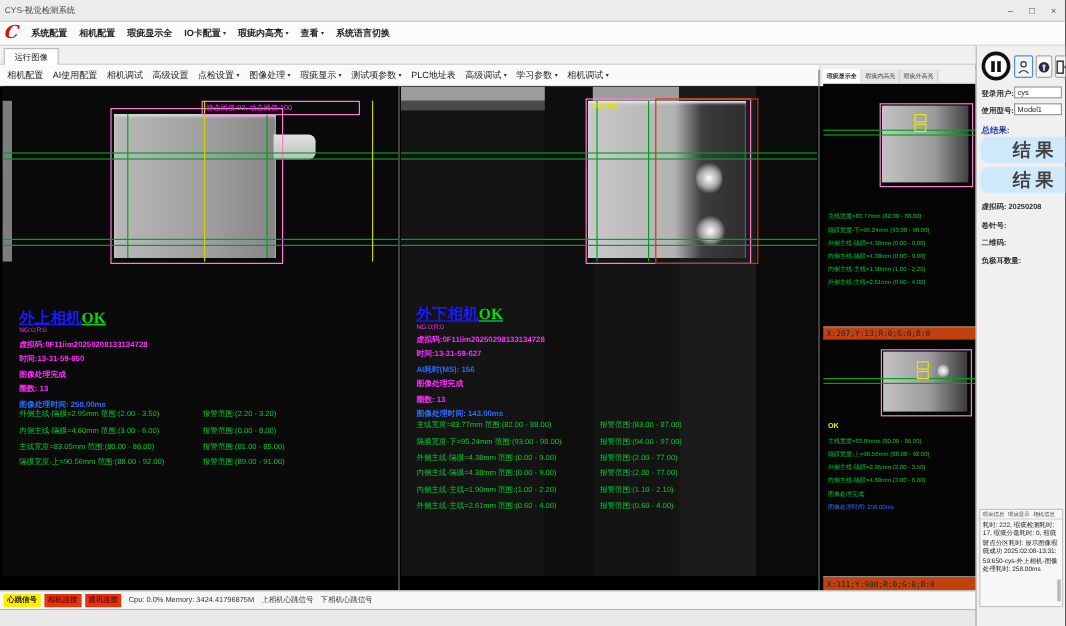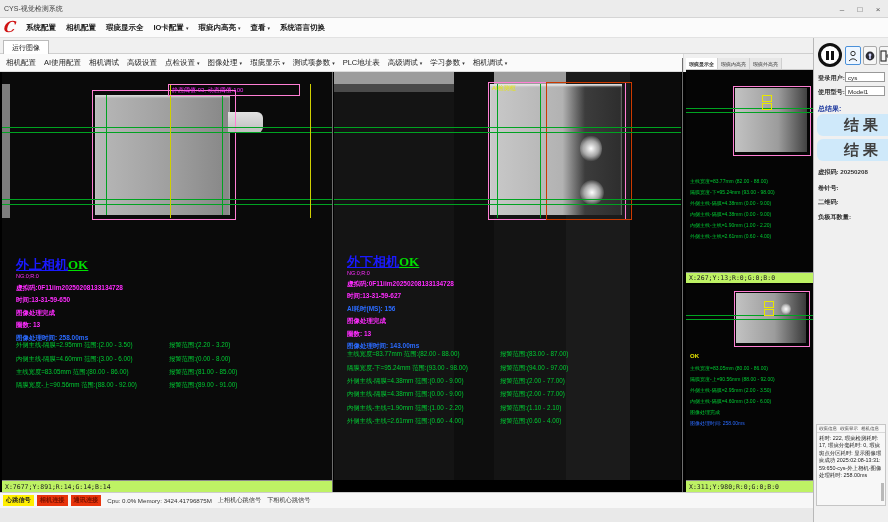--- a/index.html
+++ b/index.html
@@ -23,21 +23,21 @@
   #toolbar{left:0;top:54px;width:684px;height:18px;background:#fafafa;border-bottom:1px solid #ddd;
            display:flex;align-items:center;gap:8px;padding-left:6px;box-sizing:border-box;border-right:1px solid #ddd;}
   .toolitem{font-size:7.5px;color:#222;display:flex;align-items:center;gap:2px;}
   #toolgap{left:684px;top:54px;width:129px;height:18px;background:#f0f0f0;}
   
   #workspace{left:0;top:72px;width:813px;height:420px;background:#000;}
   .vline{position:absolute;width:1px;background:#6e6e6e;}
   .view{position:absolute;top:72px;height:408px;background:#0a0a0a;overflow:hidden;}
   #leftview{left:2px;width:330px;}
   #rightview{left:334px;width:347px;background:#141414;}
-  .coordbar{position:absolute;height:12px;background:#bef264;border-top:1px solid #8a8a8a;
+  .coordbar{position:absolute;height:12px;background:#c2410c;border-top:1px solid #8a8a8a;
             font-family:"DejaVu Sans Mono",monospace;font-size:6.5px;color:#222;display:flex;align-items:center;padding-left:3px;box-sizing:border-box;}
   
   .green{color:#00cc33;} .magenta{color:#ff2cff;} .blue{color:#2b6bff;} .yellow{color:#e8e800;}
   .glineH{position:absolute;height:1px;background:#00a321;}
   .glineV{position:absolute;width:1px;background:#00a321;}
   .ylineV{position:absolute;width:1px;background:#cfcf00;}
   .pinkbox{position:absolute;border:1px solid #ff7fd4;}
   
   .camtitle{position:absolute;font-size:13px;font-weight:bold;color:#1a1aff;text-decoration:underline;line-height:1;font-family:Liberation Serif, serif;}
   .camtitle .okp{color:#00e000;text-decoration:underline;}
@@ -232,21 +232,20 @@
         <div class="mrow">
           <span class="mtext">主线宽度=83.05mm 范围:(80.00 - 86.00)</span>
           <span class="malarm">报警范围:(81.00 - 85.00)</span>
         </div>
         <div class="mrow">
           <span class="mtext">隔膜宽度-上=90.56mm 范围:(88.00 - 92.00)</span>
           <span class="malarm">报警范围:(89.00 - 91.00)</span>
         </div>
       </div>
   </div>
-  <div class="coordbar" style="left:2px;top:480px;width:330px;">X:7677;Y:891;R:14;G:14;B:14</div>
 
   <div class="view" id="rightview">
     <div class="abs" style="left:0;top:0;width:232px;height:12px;background:#9c9c9c;"></div>
     <div class="abs" style="left:0;top:12px;width:232px;height:8px;background:#4a4a4a;"></div>
     <div class="abs" style="left:120px;top:0;width:40px;height:408px;background:#0e0e0e;"></div>
     <div class="abs" style="left:232px;top:0;width:115px;height:408px;background:#1b1b1b;"></div>
     <div class="abs" style="left:296px;top:0;width:51px;height:408px;background:#0b0b0b;"></div>
     <div class="abs" style="left:156px;top:12px;width:132px;height:131px;background:linear-gradient(90deg,#c9c9c9 0%,#b2b2b2 55%,#3c3c3c 72%,#2d2d2d 100%);box-shadow:inset 0 2px 2px #e6e6e6;"></div>
     <div class="pinkbox" style="left:154px;top:10px;width:136px;height:136px;"></div>
     <div class="abs" style="left:212px;top:10px;width:84px;height:136px;border:1px solid #cc3a00;"></div>

